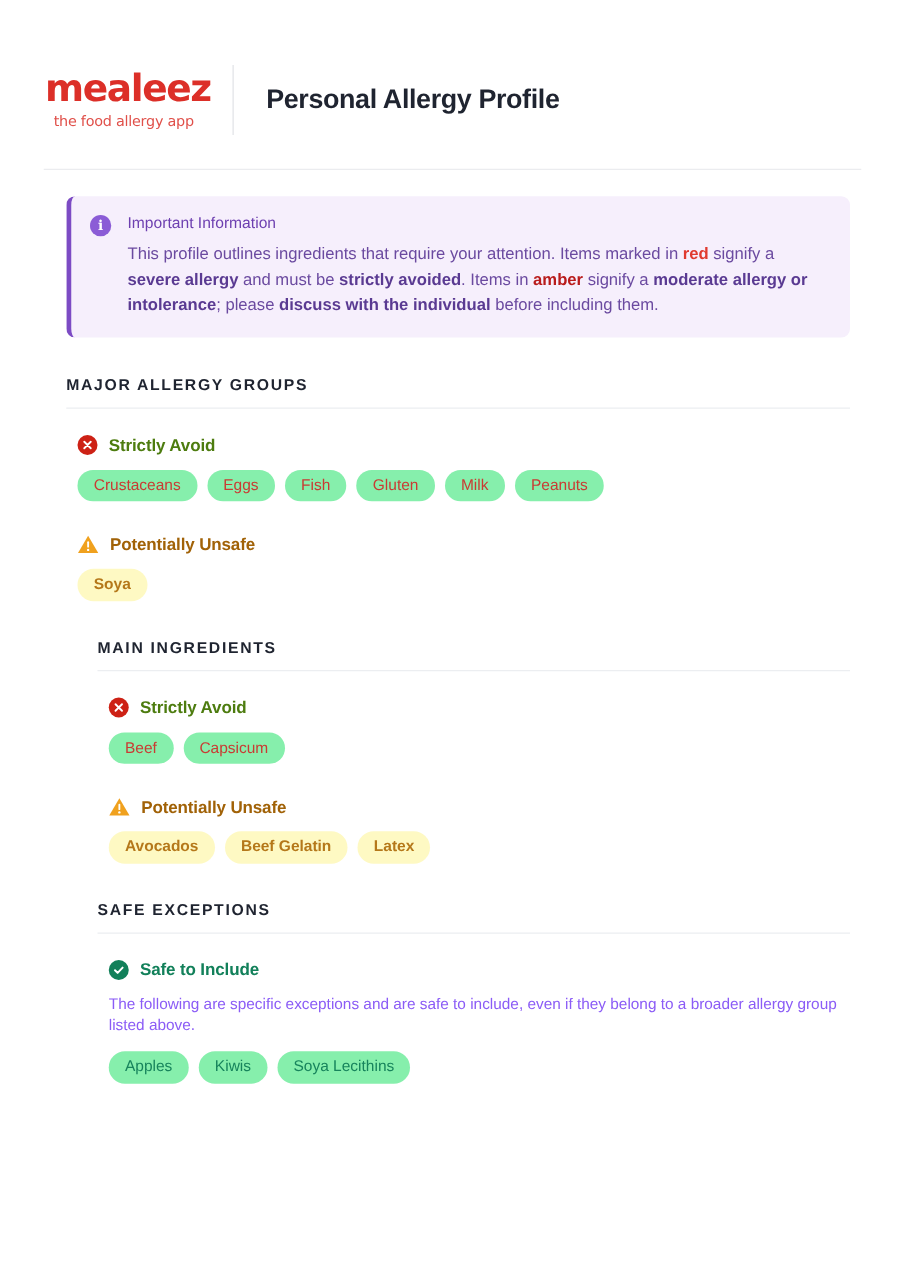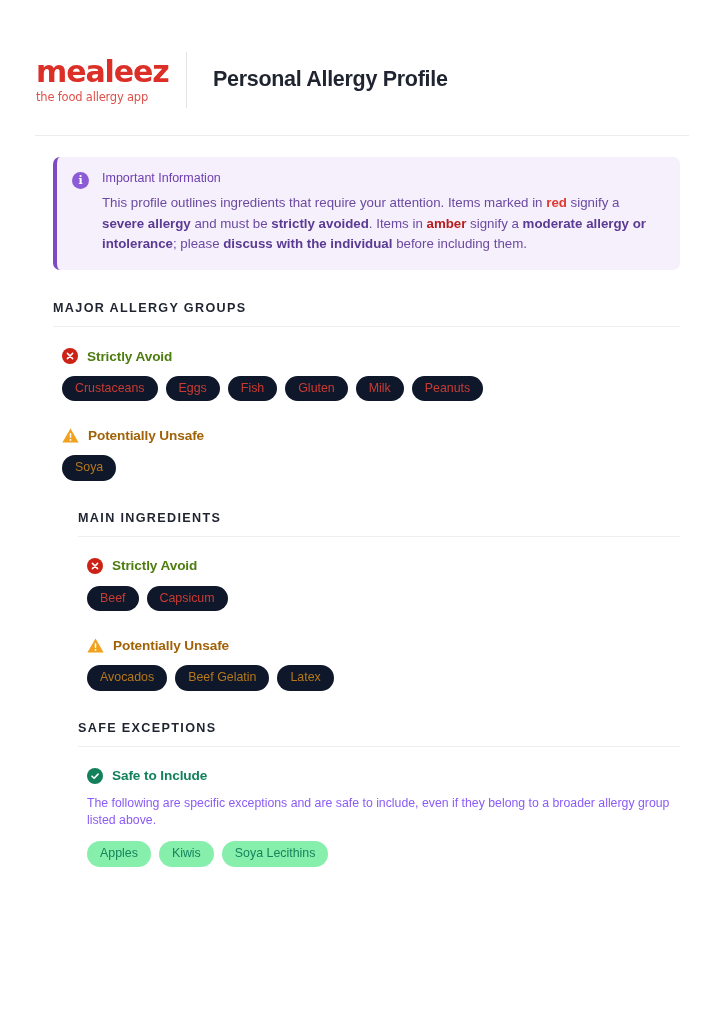--- a/index.html
+++ b/index.html
@@ -46,20 +46,21 @@
     line-height: 1;
   }
 
   .brand-tag {
     font-family: "DejaVu Sans", sans-serif;
     font-size: 11.5px;
     color: #e0504a;
     letter-spacing: -0.2px;
     margin-top: 5px;
     line-height: 1;
+    text-align: center;
   }
 
   .brand-divider {
     width: 1px;
     height: 56px;
     background: #e2e4e8;
     margin: 0 26px 0 20px;
     flex: 0 0 auto;
   }
 
@@ -205,22 +206,22 @@
   }
 
   .pill {
     border-radius: 999px;
     padding: 6px 13px 7px 13px;
     font-size: 12.4px;
     line-height: 1;
     white-space: nowrap;
   }
 
-  .pill-red   { background: #0f172a; color: #c93b33; }
-  .pill-amber { background: #0f172a; color: #b5781a; }
+  .pill-red   { background: #86efac; color: #c93b33; }
+  .pill-amber { background: #fef9c3; color: #b5781a; font-weight: bold; }
   .pill-green { background: #86efac; color: #17845c; }
 
   .safe-note {
     margin-top: 11px;
     font-size: 12.3px;
     line-height: 1.4;
     color: #8b5cf6;
     max-width: 585px;
   }
 </style>

